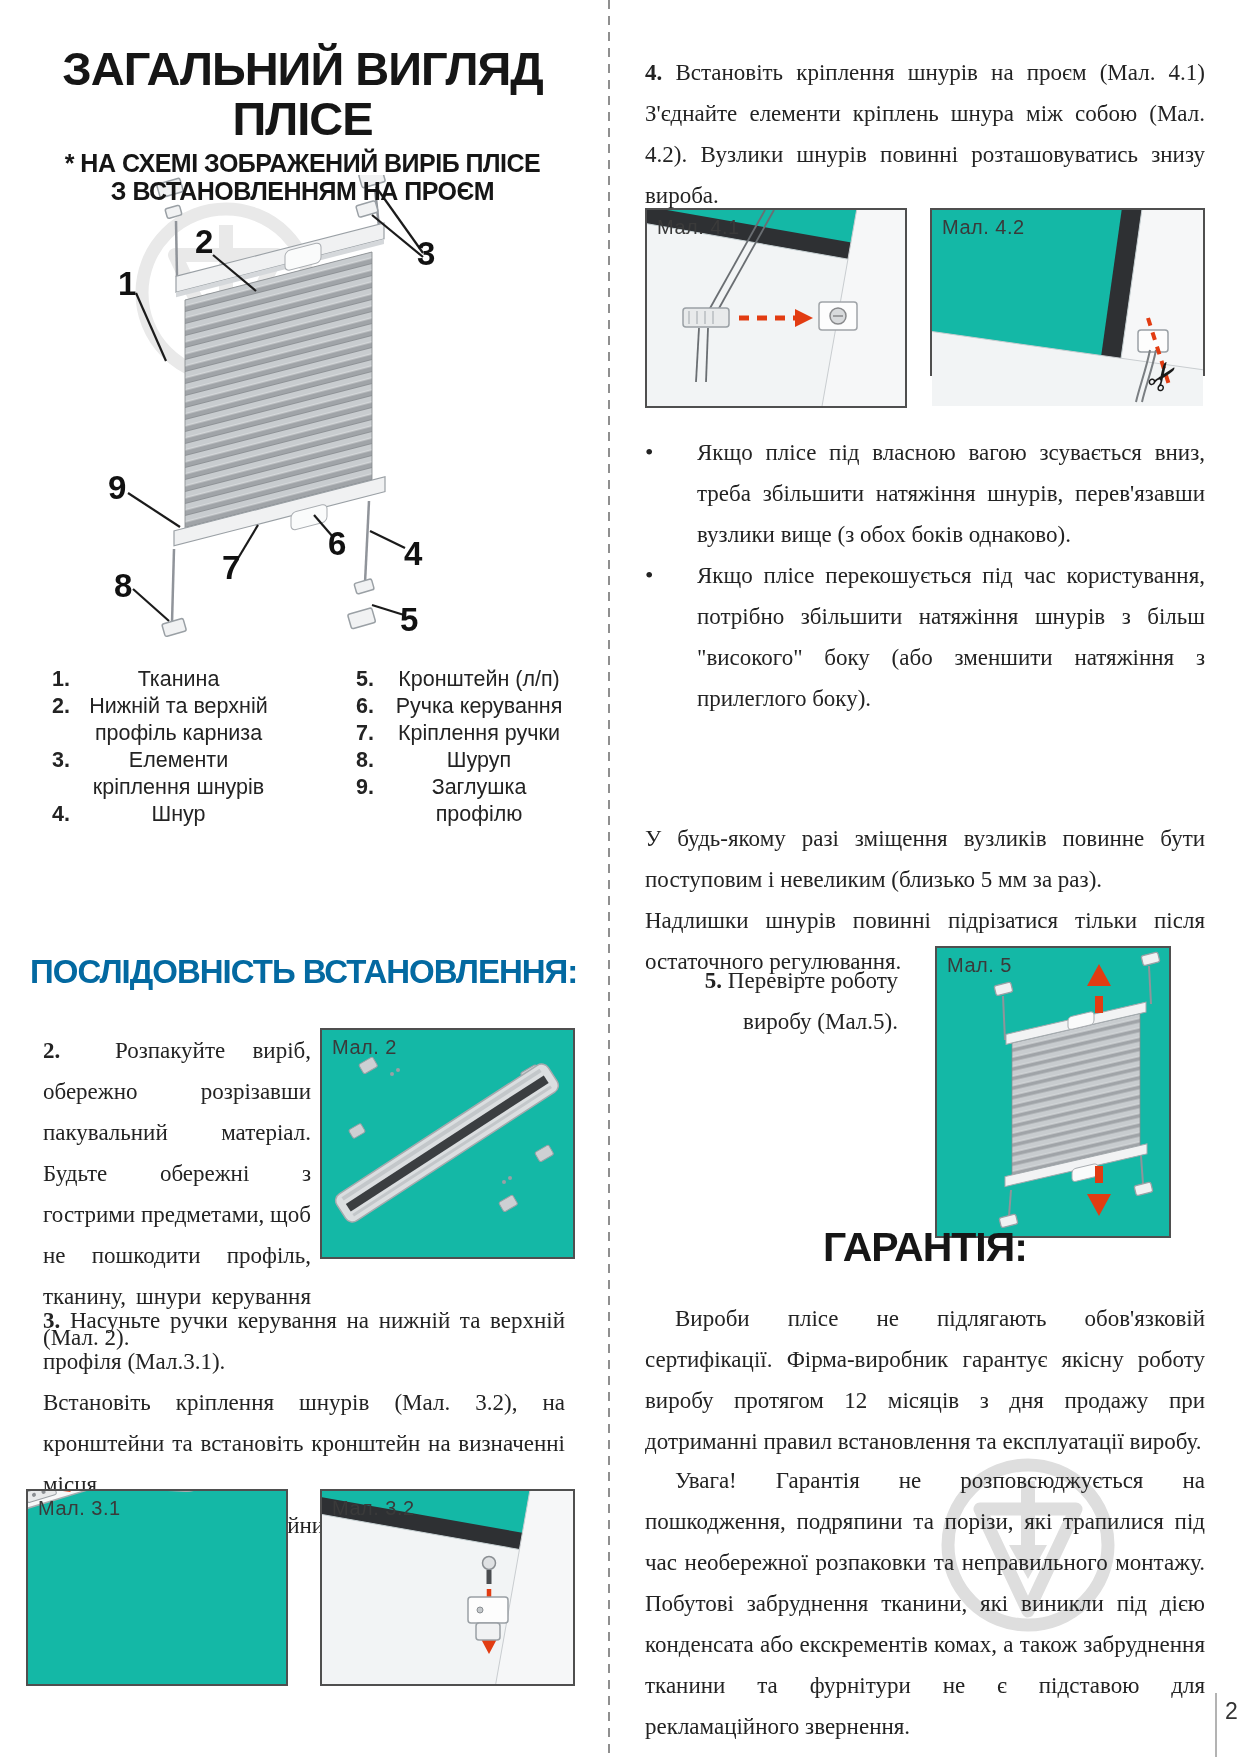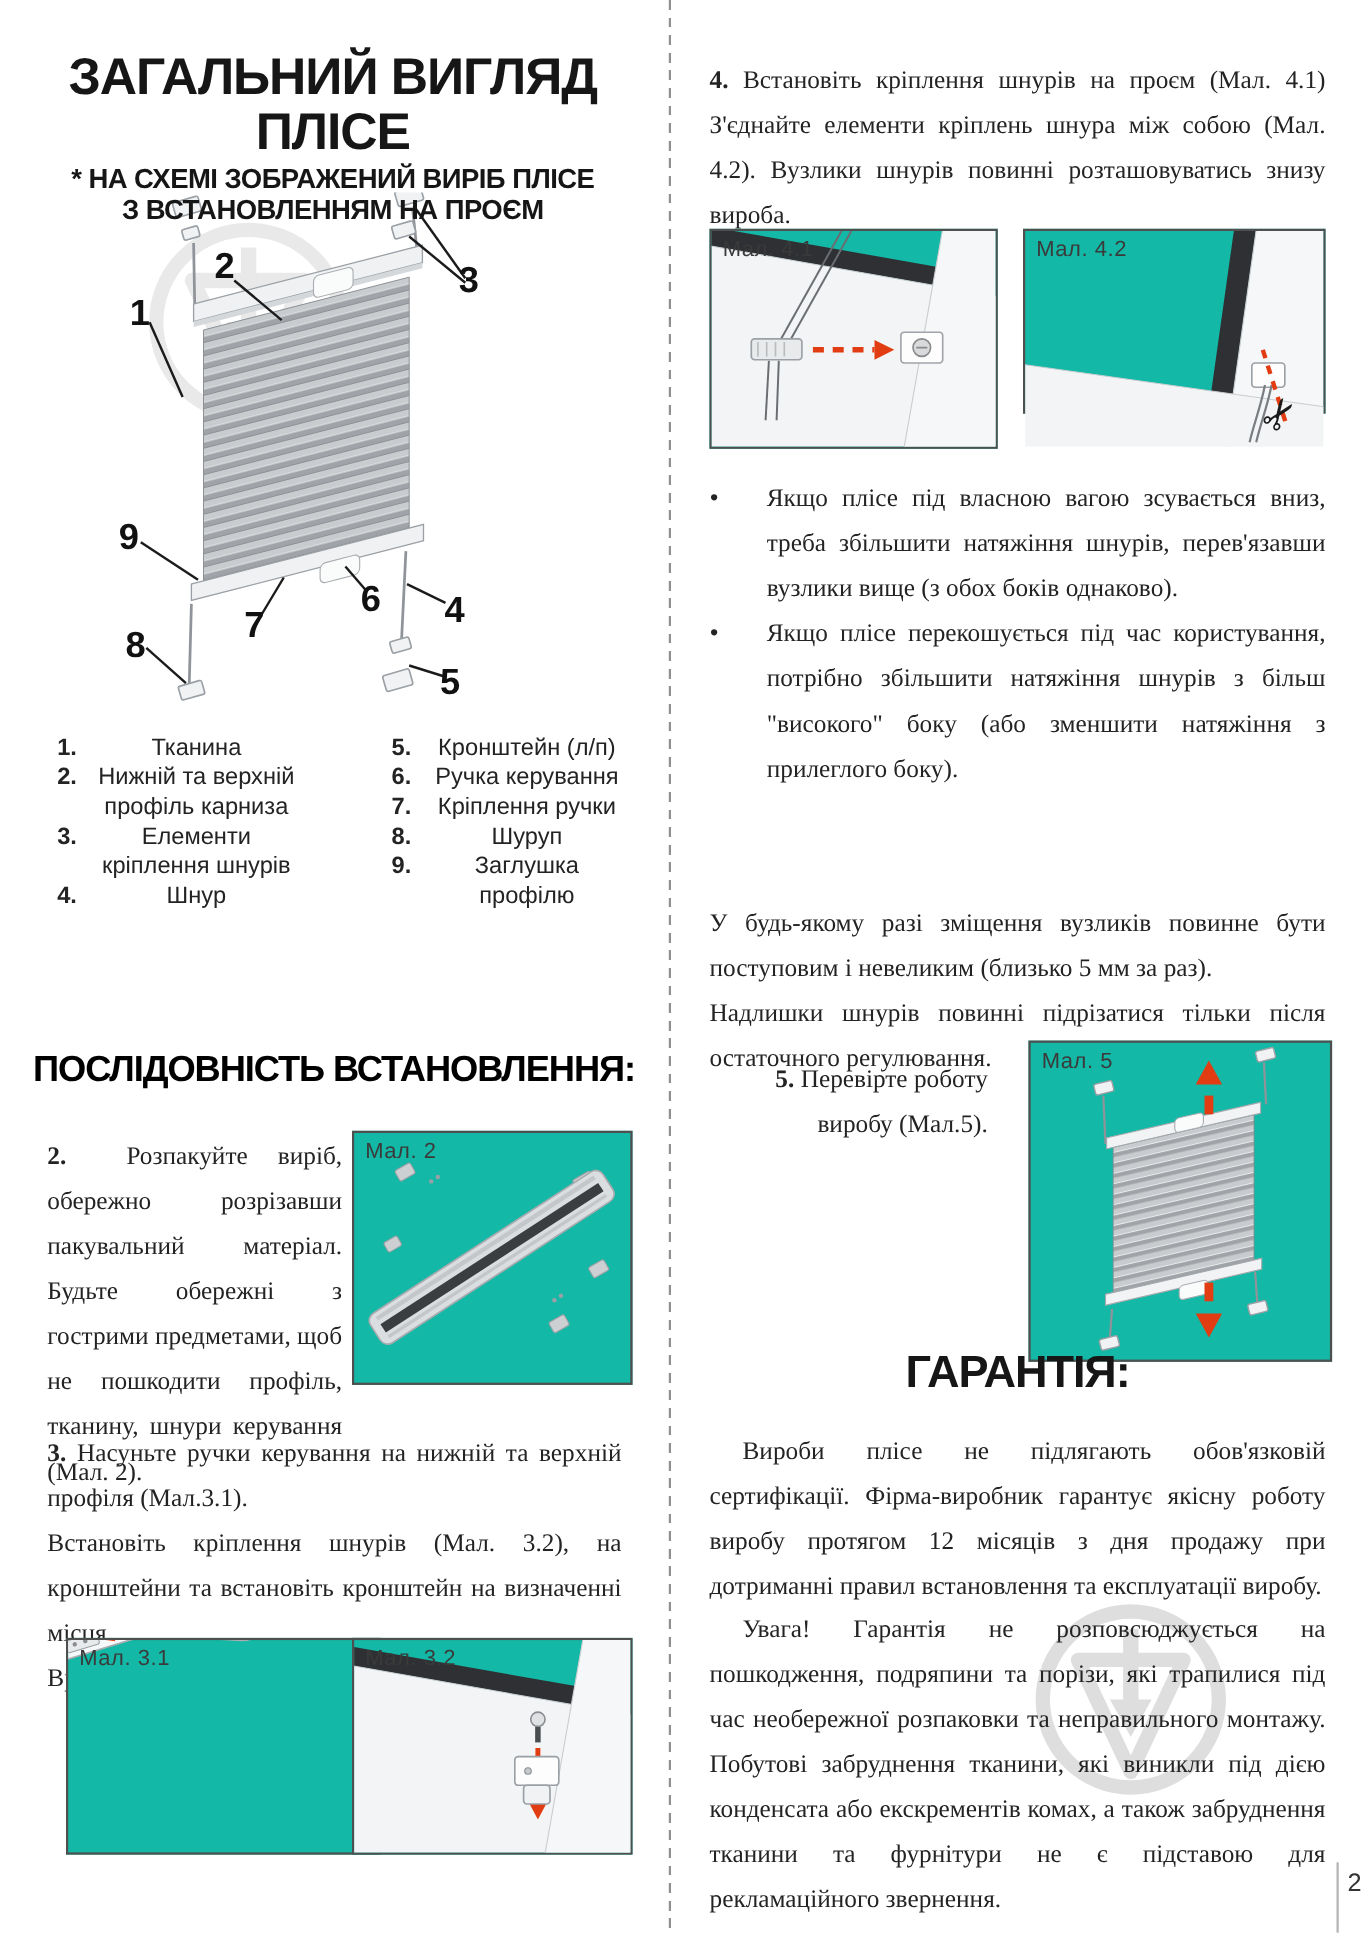--- a/index.html
+++ b/index.html
@@ -17,21 +17,21 @@
   .jus { text-align: justify; }
   .big-title {
     font-size: 47px; font-weight: bold; line-height: 50px;
     letter-spacing: -1px; color: #161616;
   }
   .sub-title {
     font-size: 25px; font-weight: bold; line-height: 28px;
     letter-spacing: -0.5px; color: #161616;
   }
   .sec-title {
-    font-size: 33px; font-weight: bold; letter-spacing: -1px; color: #000000;
+    font-size: 33px; font-weight: bold; letter-spacing: -1px; color: #0369a1;
     white-space: nowrap;
   }
   .body-txt { font-size: 23px; line-height: 41px; font-family: Liberation Serif, serif; }
   .legend { font-size: 21.5px; line-height: 27px; }
   .legend-item { display: flex; }
   .legend-item b { width: 31px; flex: none; }
   .legend-item span { flex: 1; text-align: center; }
   .figbox {
     position: absolute; border: 2px solid #4f4f4f; background: #14b8a6;
   }
@@ -214,21 +214,21 @@
       </g>
     </svg>
   </div>
 
   <div class="abs body-txt" style="left:43px; top:1300px; width:522px;">
     <div class="jus"><b>3.</b> <span>Насуньте ручки керування на нижній та верхній профіля (Мал.3.1).</span></div>
     <div class="jus">Встановіть кріплення шнурів (Мал. 3.2), на кронштейни та встановіть кронштейн на визначенні місця.</div>
     <div>Враховуйте, що кронштейни є ліві та праві.</div>
   </div>
 
-  <div class="figbox" style="left:60px; top:1489px; width:286px; height:197px;">
+  <div class="figbox" style="left:26px; top:1489px; width:262px; height:197px;">
     <span class="figlabel">Мал. 3.1</span>
     <svg width="258" height="193" viewBox="0 0 258 193">
       <defs>
         <pattern id="pl2" width="14" height="17" patternUnits="userSpaceOnUse">
           <rect x="0" y="0" width="14" height="17" fill="#b9bdc0"></rect>
           <rect x="0" y="0" width="14" height="8" fill="#cbced1"></rect>
           <rect x="0" y="8" width="14" height="1.4" fill="#f0f1f2"></rect>
           <rect x="0" y="9.4" width="14" height="6" fill="#a4a8ac"></rect>
         </pattern>
       </defs>
@@ -342,21 +342,21 @@
 
   <div class="abs body-txt" style="left:645px; top:818px; width:560px;">
     <div class="jus">У будь-якому разі зміщення вузликів повинне бути поступовим і невеликим (близько 5 мм за раз).</div>
     <div class="jus">Надлишки шнурів повинні підрізатися тільки після остаточного регулювання.</div>
   </div>
 
   <div class="abs body-txt" style="left:650px; top:960px; width:248px;text-align:right;">
     <b>5.</b> <span>Перевірте роботу виробу (Мал.5).</span>
   </div>
 
-  <div class="figbox" style="left:935px; top:946px; width:276px; height:292px;">
+  <div class="figbox" style="left:935px; top:946px; width:236px; height:292px;">
     <span class="figlabel">Мал. 5</span>
     <svg width="268" height="288" viewBox="0 0 268 288">
       <defs>
         <pattern id="pl5" width="10" height="9.5" patternUnits="userSpaceOnUse">
           <rect x="0" y="0" width="10" height="9.5" fill="#b6babd"></rect>
           <rect x="0" y="0" width="10" height="4.4" fill="#c8cccf"></rect>
           <rect x="0" y="4.4" width="10" height="0.9" fill="#eef0f1"></rect>
           <rect x="0" y="5.3" width="10" height="3.4" fill="#a0a4a8"></rect>
         </pattern>
       </defs>

